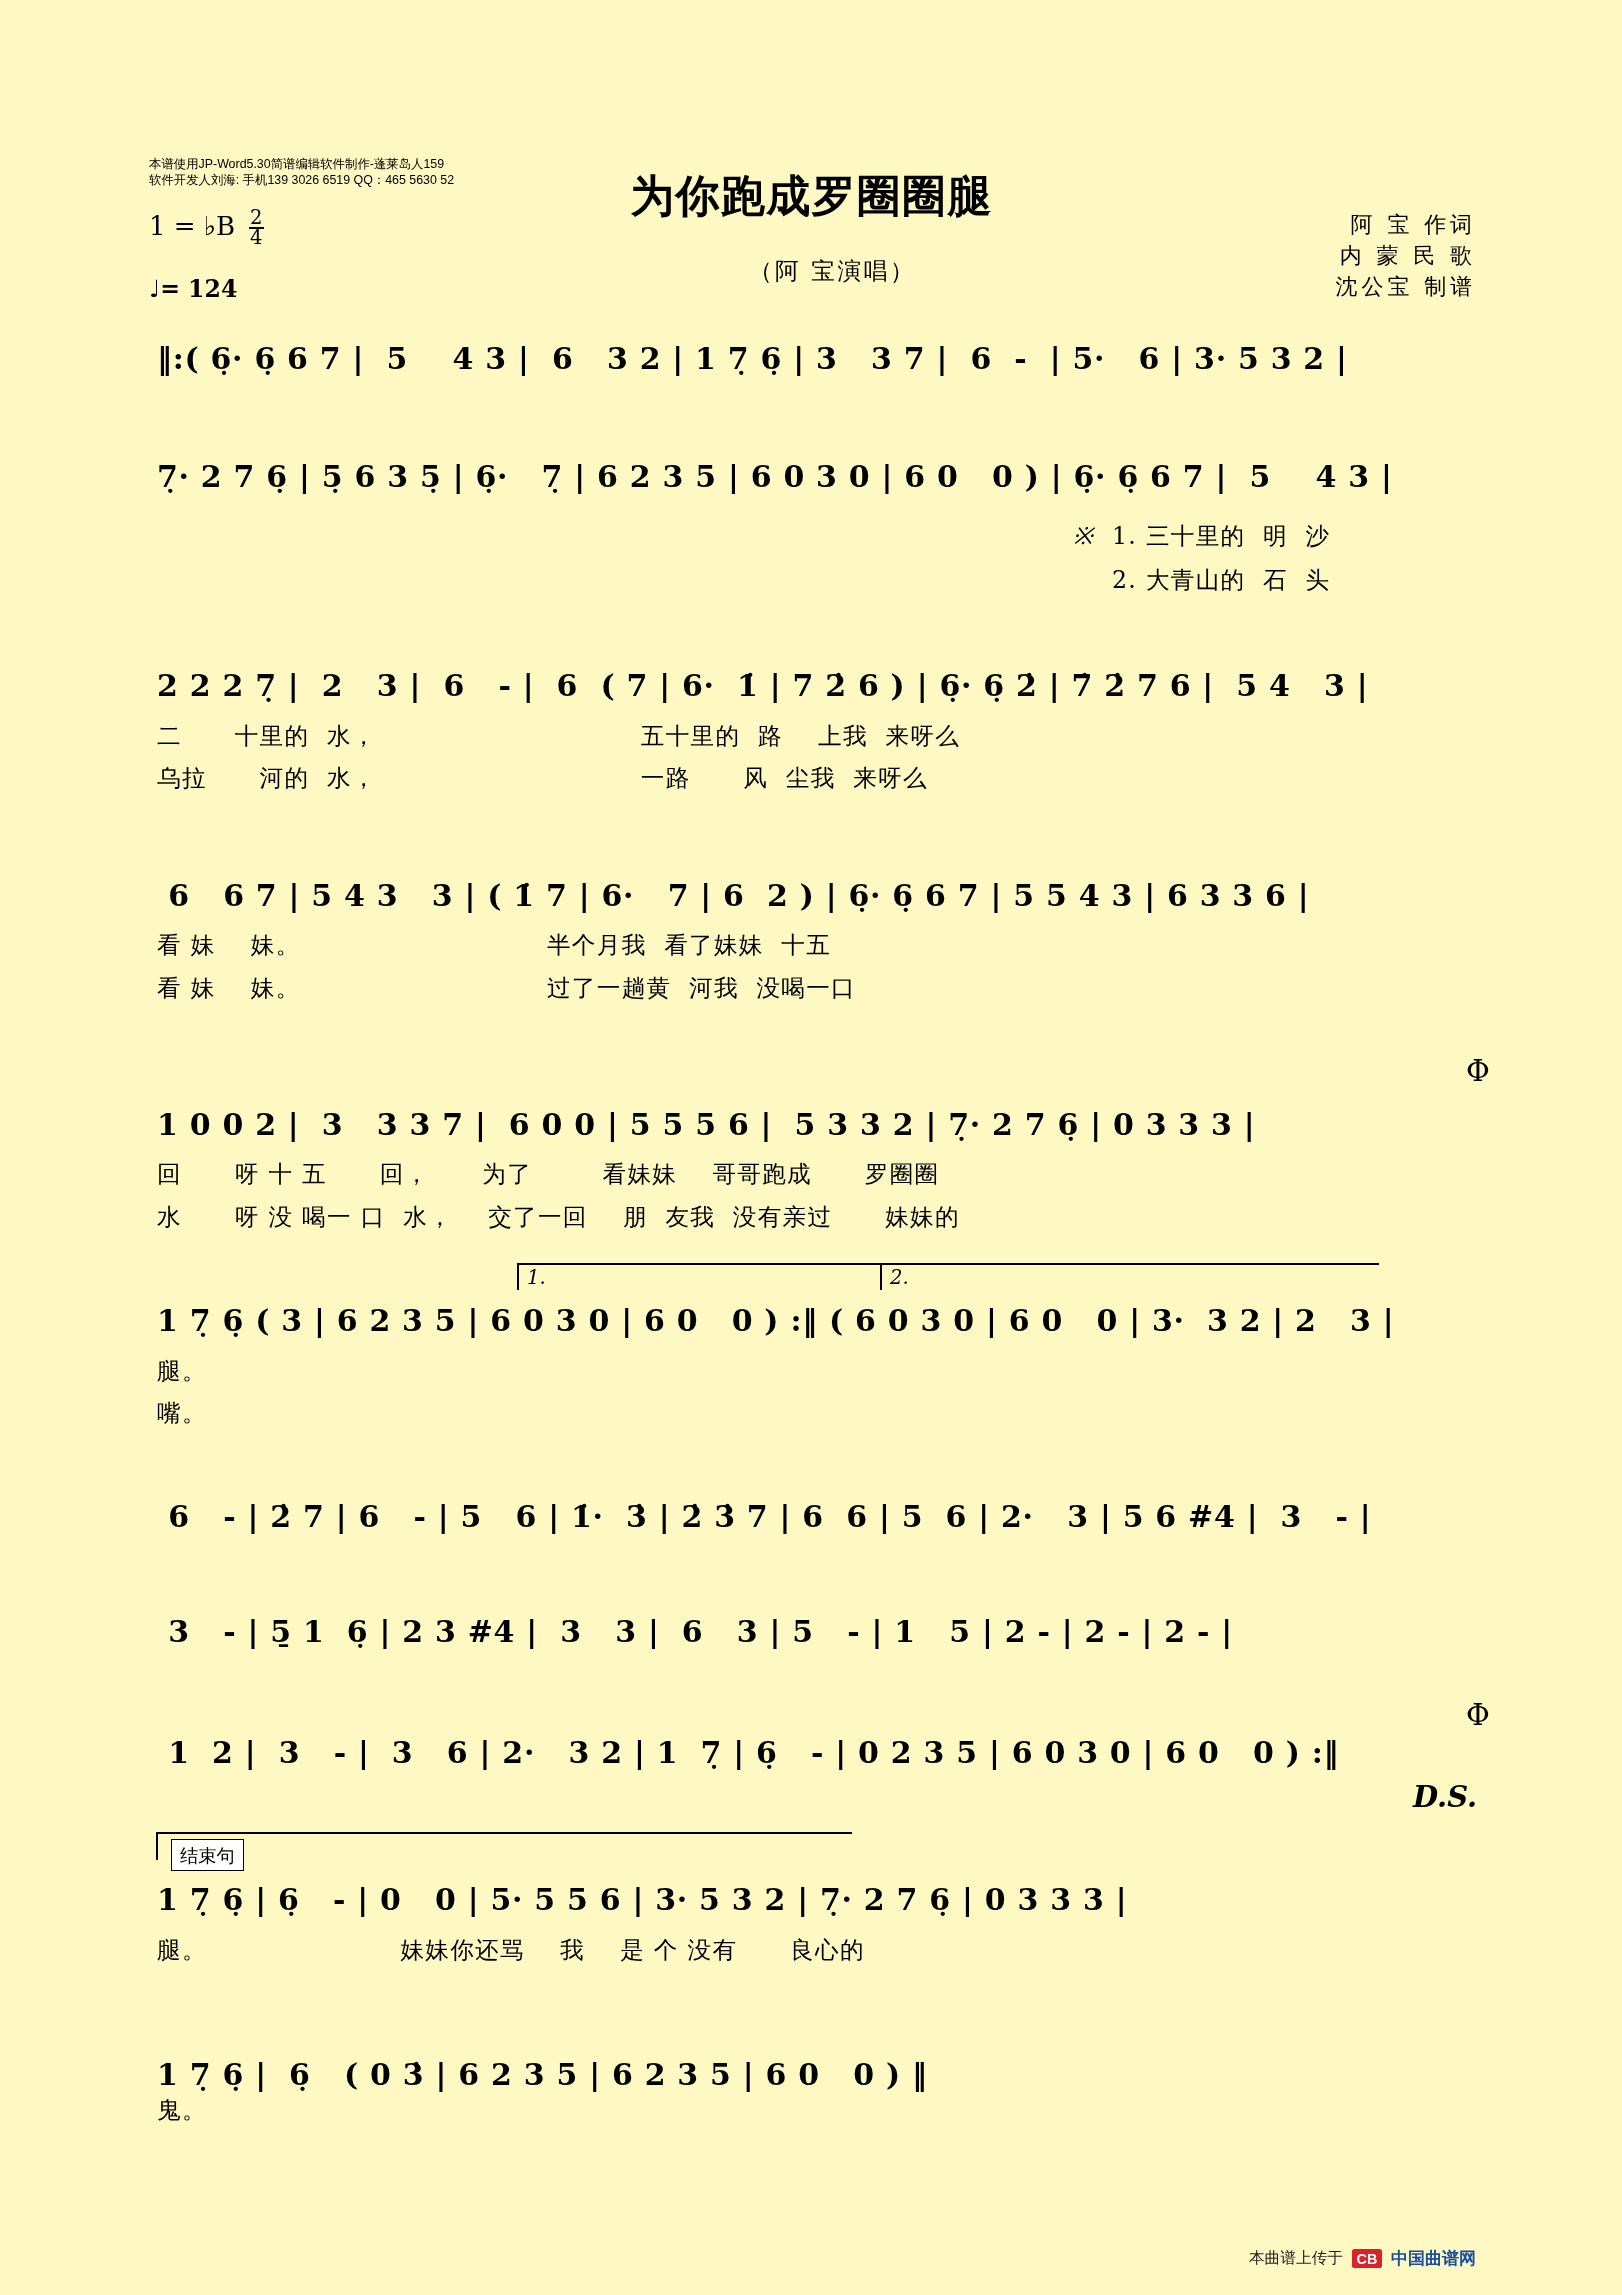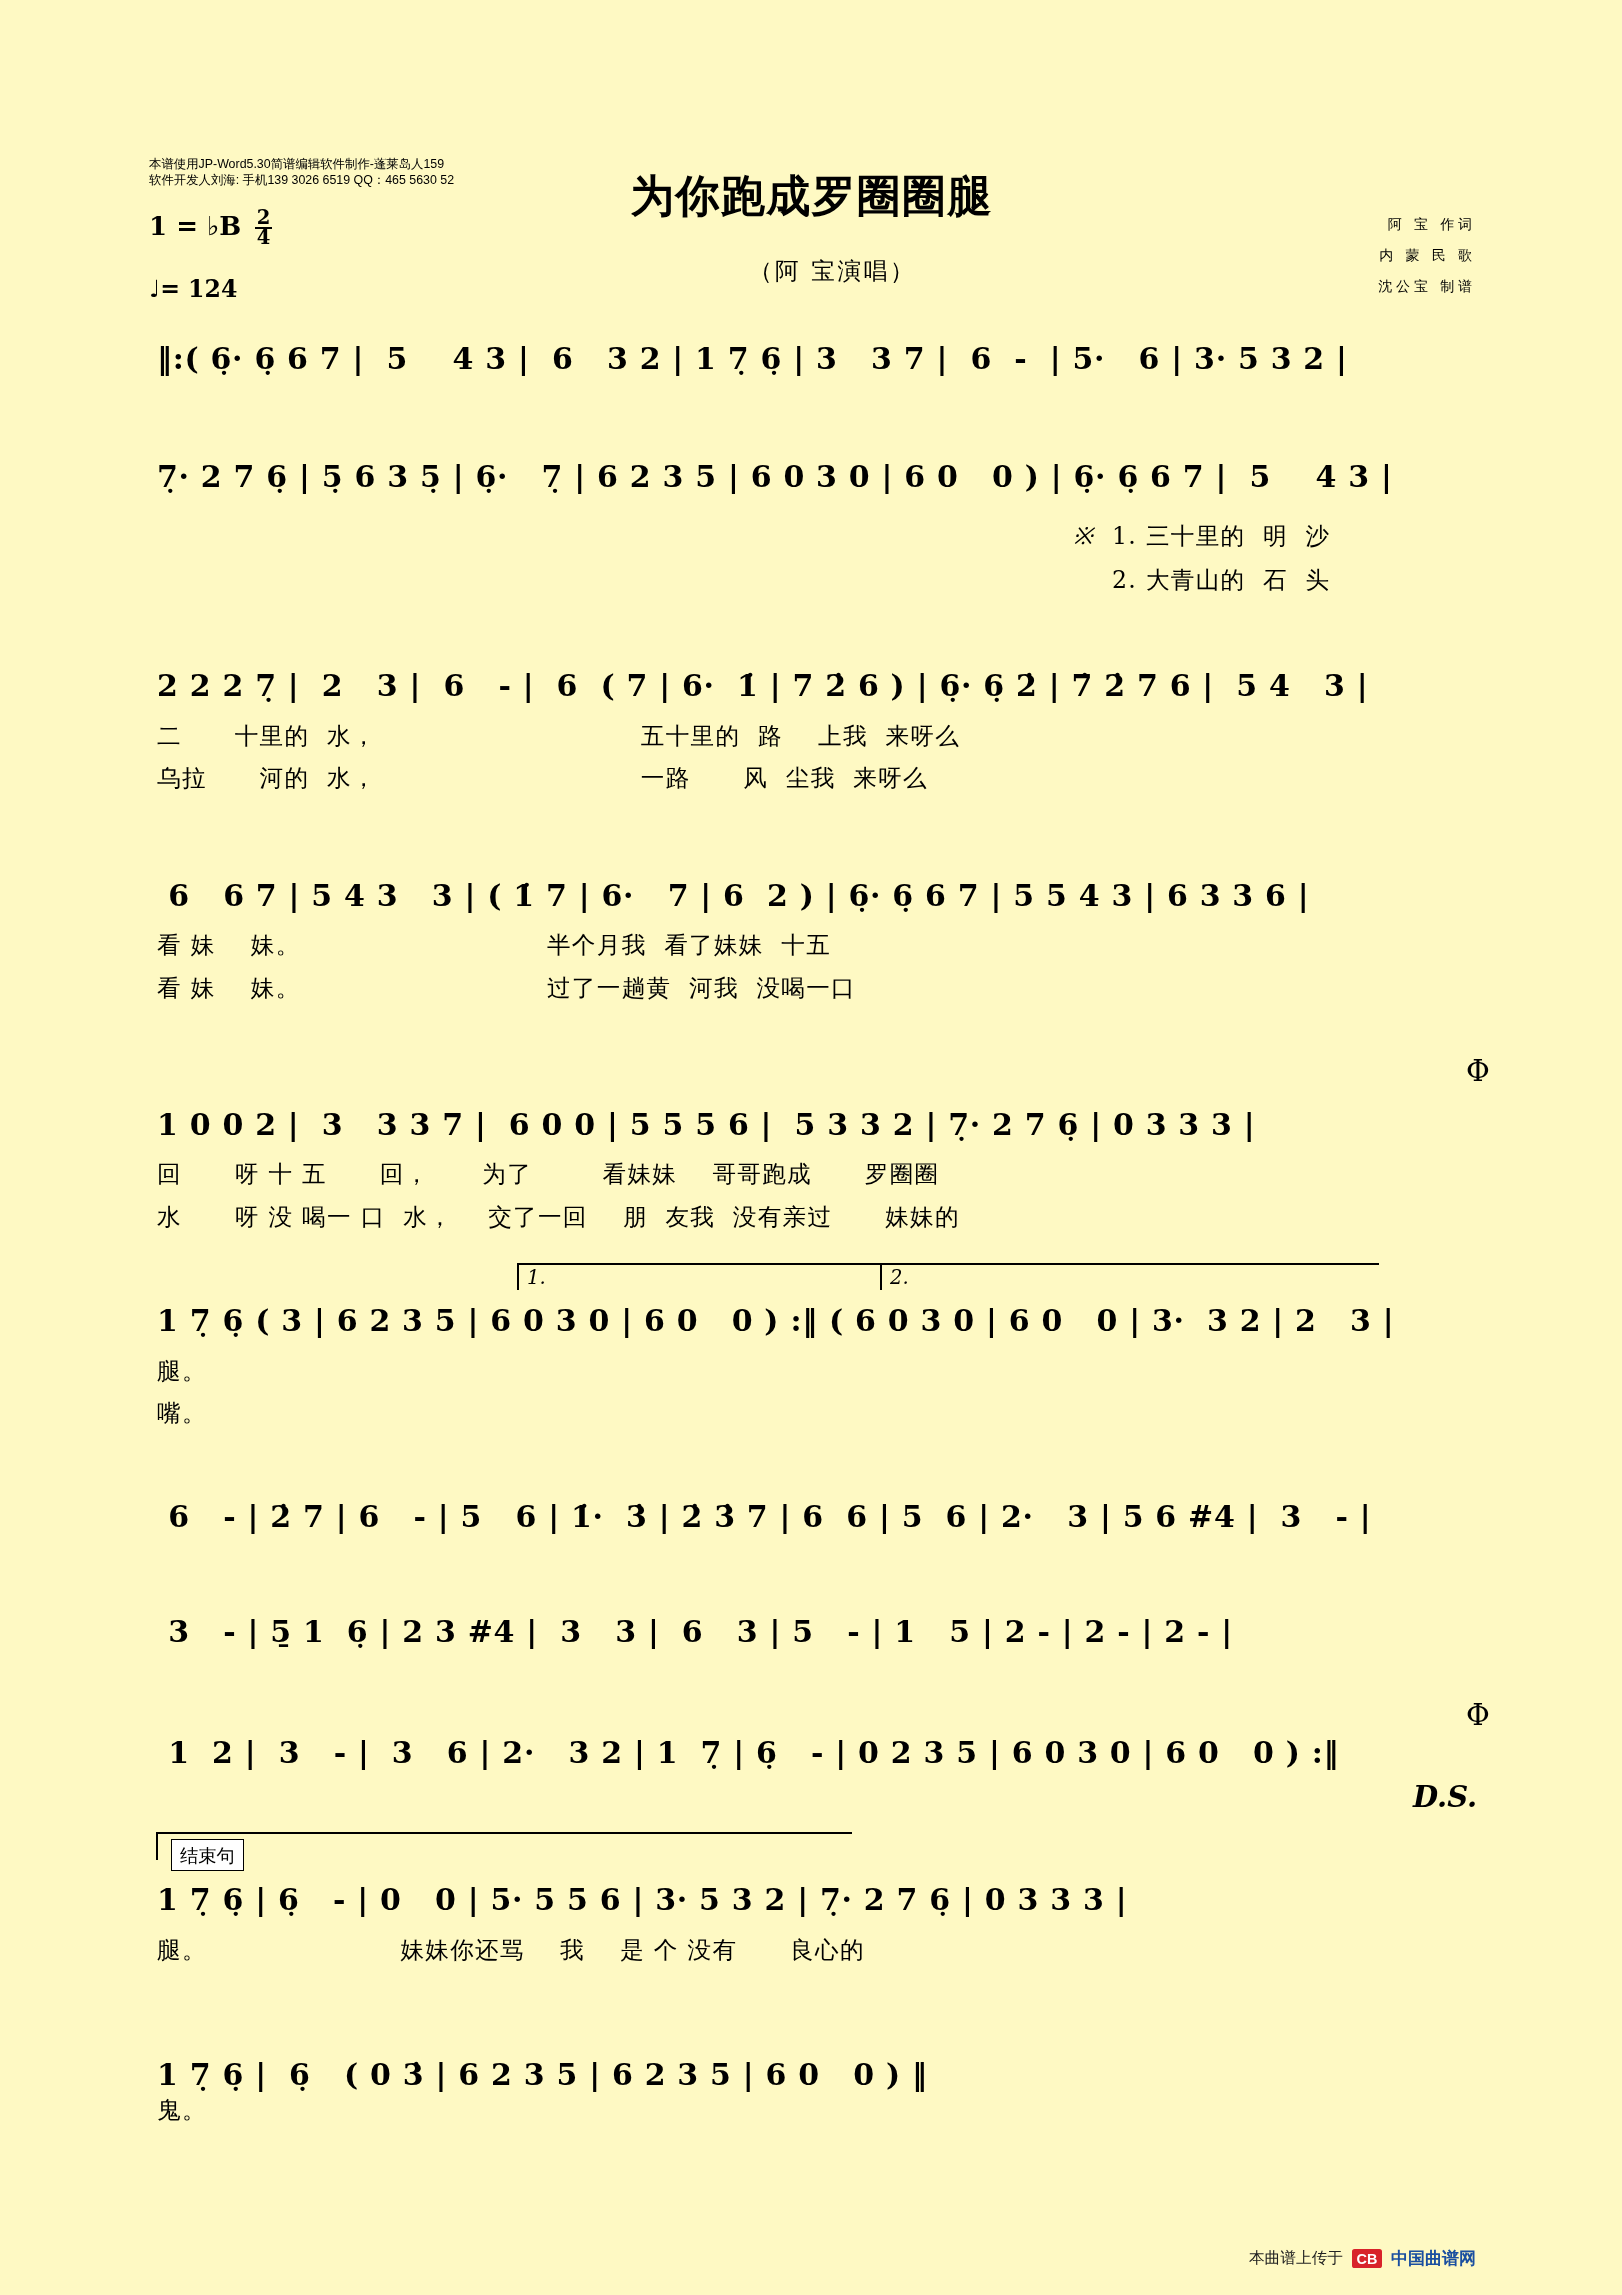--- a/index.html
+++ b/index.html
@@ -51,32 +51,32 @@
     font-size: 23.6px;
     letter-spacing: 2.6px;
     padding-left: 21px;
   }
   .authors {
     position: absolute;
     right: 147px;
     top: 209px;
     text-align: right;
     font-family: "DejaVu Serif", serif;
-    font-size: 14px;
+    font-size: 22px;
     line-height: 31px;
     letter-spacing: 3.9px;
   }
 
   .keysig {
     position: absolute;
     left: 149px;
     top: 209px;
     font-family: "DejaVu Serif", serif;
     font-size: 26px;
-    font-weight: bold;
+    font-weight: normal;
   }
   .frac {
     display: inline-block;
     vertical-align: -9.2px;
     text-align: center;
     font-size: 19.6px;
     line-height: 18.3px;
     margin-left: 5.2px;
   }
   .frac .num { display: block; border-bottom: 2px solid #000; padding: 0 1.3px;}

